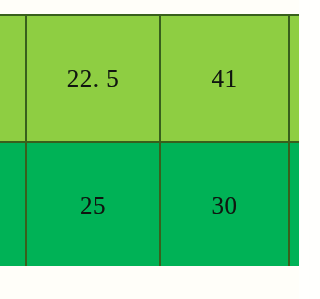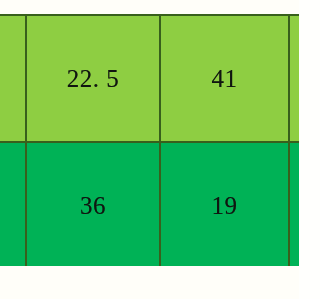--- a/index.html
+++ b/index.html
@@ -122,24 +122,24 @@
           <td class="col-edge-right">
             <span class="cell-text"></span>
           </td>
         </tr>
 
         <tr class="row-dark">
           <td class="col-edge-left">
             <span class="cell-text"></span>
           </td>
           <td class="col-a">
-            <span class="cell-text">36</span>
+            <span class="cell-text">25</span>
           </td>
           <td class="col-b">
-            <span class="cell-text">19</span>
+            <span class="cell-text">30</span>
           </td>
           <td class="col-edge-right">
             <span class="cell-text"></span>
           </td>
         </tr>
 
         <tr class="row-sep">
           <td class="col-edge-left">
             <span class="cell-text"></span>
           </td>

